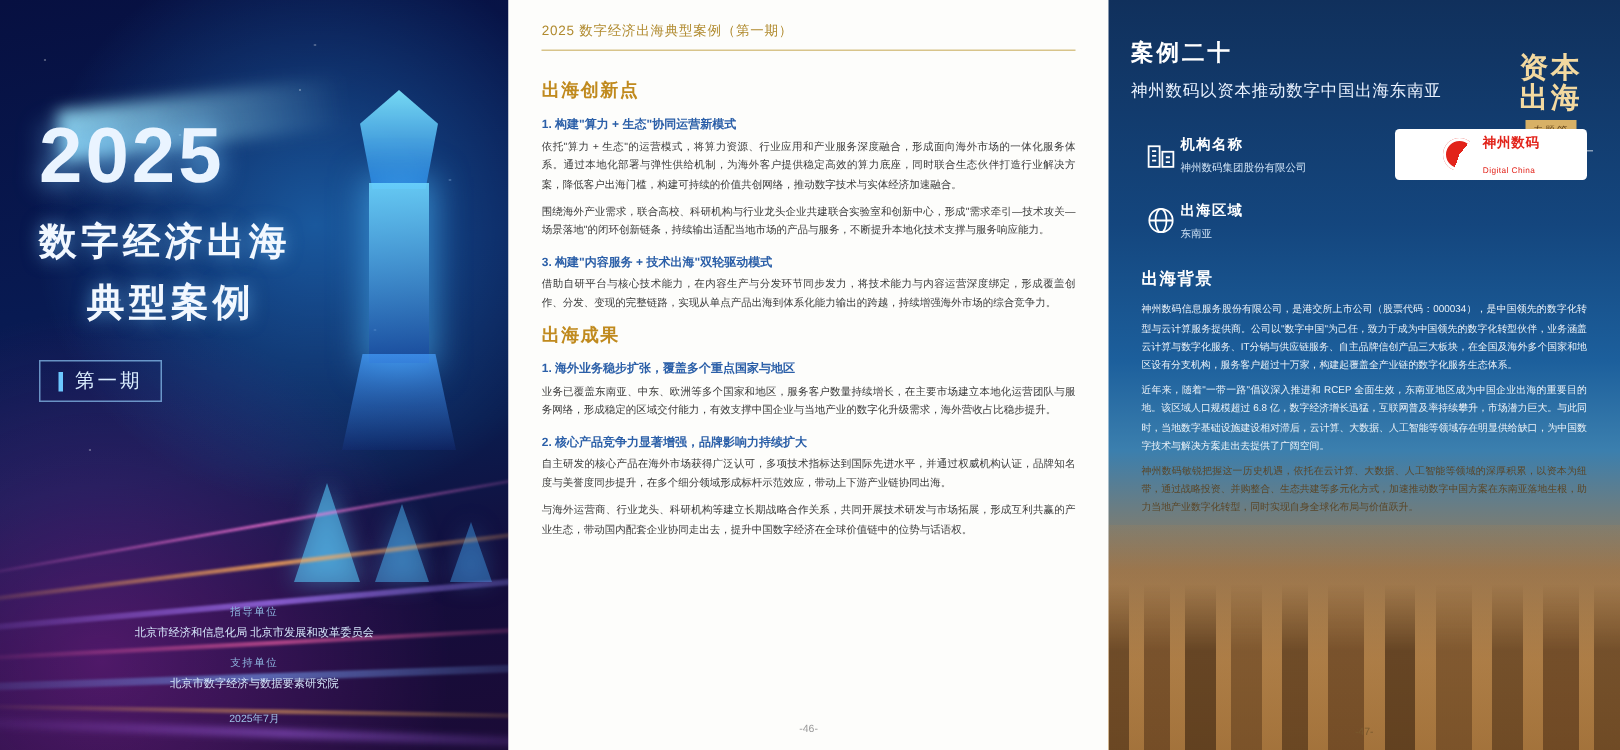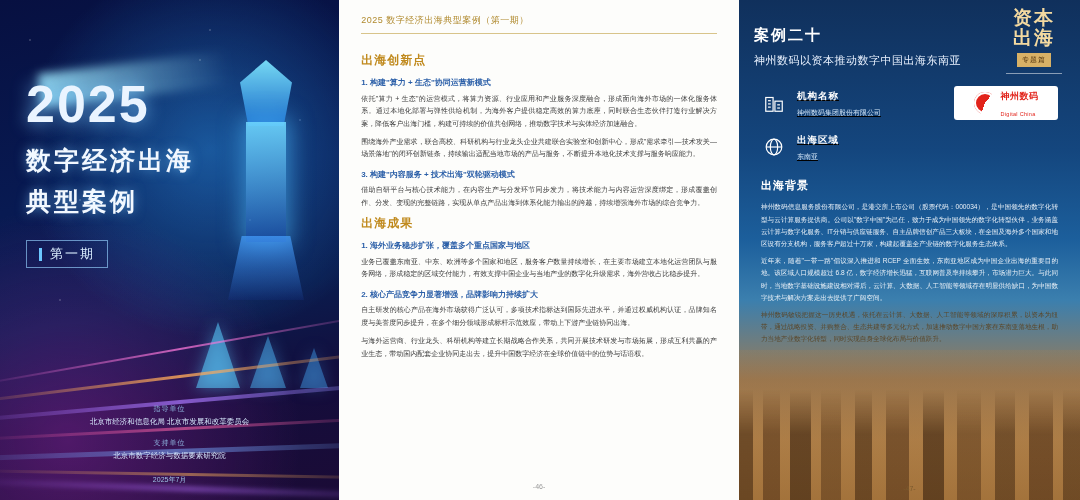--- a/index.html
+++ b/index.html
@@ -58,21 +58,21 @@
   .streaks i:nth-child(3){left:-30px;bottom:96px;width:460px;height:4px;background:linear-gradient(90deg,rgba(120,120,255,0),rgba(170,120,255,.7),rgba(90,210,255,.1));transform:rotate(-5deg);}
   .streaks i:nth-child(4){left:-10px;bottom:70px;width:430px;height:3px;background:linear-gradient(90deg,rgba(255,80,160,0),rgba(255,100,170,.6),rgba(255,200,120,0));transform:rotate(-3deg);}
   .streaks i:nth-child(5){left:-40px;bottom:46px;width:470px;height:5px;background:linear-gradient(90deg,rgba(90,140,255,0),rgba(120,170,255,.55),rgba(255,120,210,0));transform:rotate(-2deg);}
   .streaks i:nth-child(6){left:0;bottom:24px;width:420px;height:3px;background:linear-gradient(90deg,rgba(255,160,60,0),rgba(255,180,90,.5),rgba(160,120,255,0));transform:rotate(1deg);}
   .streaks i:nth-child(7){left:-20px;bottom:8px;width:460px;height:6px;background:linear-gradient(90deg,rgba(140,90,255,0),rgba(180,110,255,.45),rgba(90,200,255,0));transform:rotate(2deg);filter:blur(2px);}
 
   .cover-text{position:absolute;left:26px;top:78px;color:#fff;}
   .year{font-size:52px;font-weight:bold;letter-spacing:2px;color:#eaf4ff;
     text-shadow:0 0 18px rgba(120,200,255,.85);line-height:1;}
   .ctitle{margin-top:14px;font-size:25px;font-weight:bold;letter-spacing:3px;color:#f2f8ff;text-shadow:0 0 12px rgba(120,200,255,.6);}
-  .ctitle2{margin-top:8px;font-size:25px;font-weight:bold;letter-spacing:3px;color:#f2f8ff;text-shadow:0 0 12px rgba(120,200,255,.6);}
+  .ctitle2{margin-top:8px;font-size:25px;font-weight:bold;letter-spacing:3px;color:#f2f8ff;text-shadow:0 0 12px rgba(120,200,255,.6);margin-left:32px;}
   .issue{margin-top:22px;display:inline-flex;align-items:center;gap:8px;
     border:1px solid rgba(150,210,255,.65);padding:4px 12px;font-size:13px;letter-spacing:2px;color:#dcefff;}
   .issue .bar{display:inline-block;width:3px;height:13px;background:#6cc8ff;}
 
   .cover-foot{position:absolute;left:0;right:0;bottom:14px;text-align:center;color:#bcd6f2;font-size:7px;line-height:1.9;}
   .cover-foot .lbl{color:#8fb6e0;font-size:7px;letter-spacing:1px;}
   .cover-foot .org{color:#d6e7fb;font-size:7.5px;}
   .cover-foot .date{margin-top:9px;color:#9fc2e6;font-size:7px;}
 
   
@@ -90,33 +90,33 @@
     background:linear-gradient(180deg,#10305c 0%,#14467e 30%,#1c5f9c 48%,#3b7fae 60%,#9c7b55 76%,#c89a5c 88%,#d8a95f 100%);}
   .skyline{position:absolute;left:0;right:0;bottom:0;height:150px;
     background:linear-gradient(180deg,rgba(180,130,70,.15),rgba(120,70,30,.55));}
   .skyline:before{content:"";position:absolute;left:0;right:0;bottom:0;height:110px;
     background:
       linear-gradient(90deg,rgba(60,35,15,.55) 0 4%,transparent 4% 7%,rgba(70,40,18,.5) 7% 12%,transparent 12% 15%,rgba(55,32,14,.6) 15% 21%,transparent 21% 24%,rgba(75,45,20,.45) 24% 30%,transparent 30% 34%,rgba(60,35,15,.55) 34% 39%,transparent 39% 43%,rgba(70,40,18,.5) 43% 50%,transparent 50% 54%,rgba(55,32,14,.6) 54% 60%,transparent 60% 64%,rgba(75,45,20,.45) 64% 71%,transparent 71% 75%,rgba(60,35,15,.5) 75% 81%,transparent 81% 85%,rgba(70,40,18,.55) 85% 92%,transparent 92% 95%,rgba(60,35,15,.5) 95% 100%);
     mask-image:linear-gradient(180deg,transparent,#000 40%);}
   .rtop{position:relative;padding:26px 22px 0 15px;color:#fff;}
   .case-no{font-size:15px;font-weight:bold;letter-spacing:2px;}
   .case-title{margin-top:8px;font-size:11px;letter-spacing:.5px;color:#eaf2ff;}
-  .ribbon{position:absolute;right:18px;top:8px;text-align:center;}
+  .ribbon{position:absolute;right:18px;top:36px;text-align:center;}
   .ribbon .zb{color:#f3d9a0;font-size:19px;font-weight:bold;line-height:1.05;letter-spacing:2px;}
   .ribbon .tag{margin-top:4px;display:inline-block;background:#d8b166;color:#5a3b12;
     font-size:7px;padding:2px 5px;letter-spacing:1px;}
   .ribbon .rule{margin:6px auto 0;width:56px;height:1px;background:rgba(255,255,255,.5);}
 
   .rows{margin:22px 22px 0 22px;position:relative;}
-  .row{display:flex;align-items:flex-start;gap:10px;margin-bottom:16px;text-decoration:underline;}
+  .row{display:flex;align-items:flex-start;gap:0;margin-bottom:16px;}
   .row .ic{width:26px;height:26px;flex:0 0 26px;display:flex;align-items:center;justify-content:center;}
   .row .ic svg{width:22px;height:22px;}
   .row .k{color:#ffffff;font-size:9.5px;font-weight:bold;letter-spacing:1px;}
   .row .v{margin-top:4px;color:#cfe2f5;font-size:7px;line-height:1.6;}
-  .logo-box{position:absolute;right:0;top:-4px;width:104px;height:34px;background:#fff;border-radius:3px;
+  .logo-box{position:absolute;right:0;top:-4px;width:128px;height:34px;background:#fff;border-radius:3px;
     display:flex;align-items:center;gap:5px;justify-content:center;}
   .logo-box .swoosh{width:22px;height:22px;border-radius:50%;
     background:conic-gradient(from 200deg,#e2231a 0 55%,#ffffff 55% 100%);
     box-shadow:inset 0 0 0 2px #fff;}
   .logo-box .lt{line-height:1.05;}
   .logo-box .lt .cn{color:#e2231a;font-size:9px;font-weight:bold;letter-spacing:.5px;}
   .logo-box .lt .en{color:#e2231a;font-size:5.5px;letter-spacing:.3px;}
 
   .rsec-h{margin:6px 22px 0;color:#ffffff;font-size:11px;font-weight:bold;letter-spacing:1px;}
   .rbody{margin:8px 22px 0;color:#eaf1f8;font-size:6.6px;line-height:1.85;text-align:justify;}

